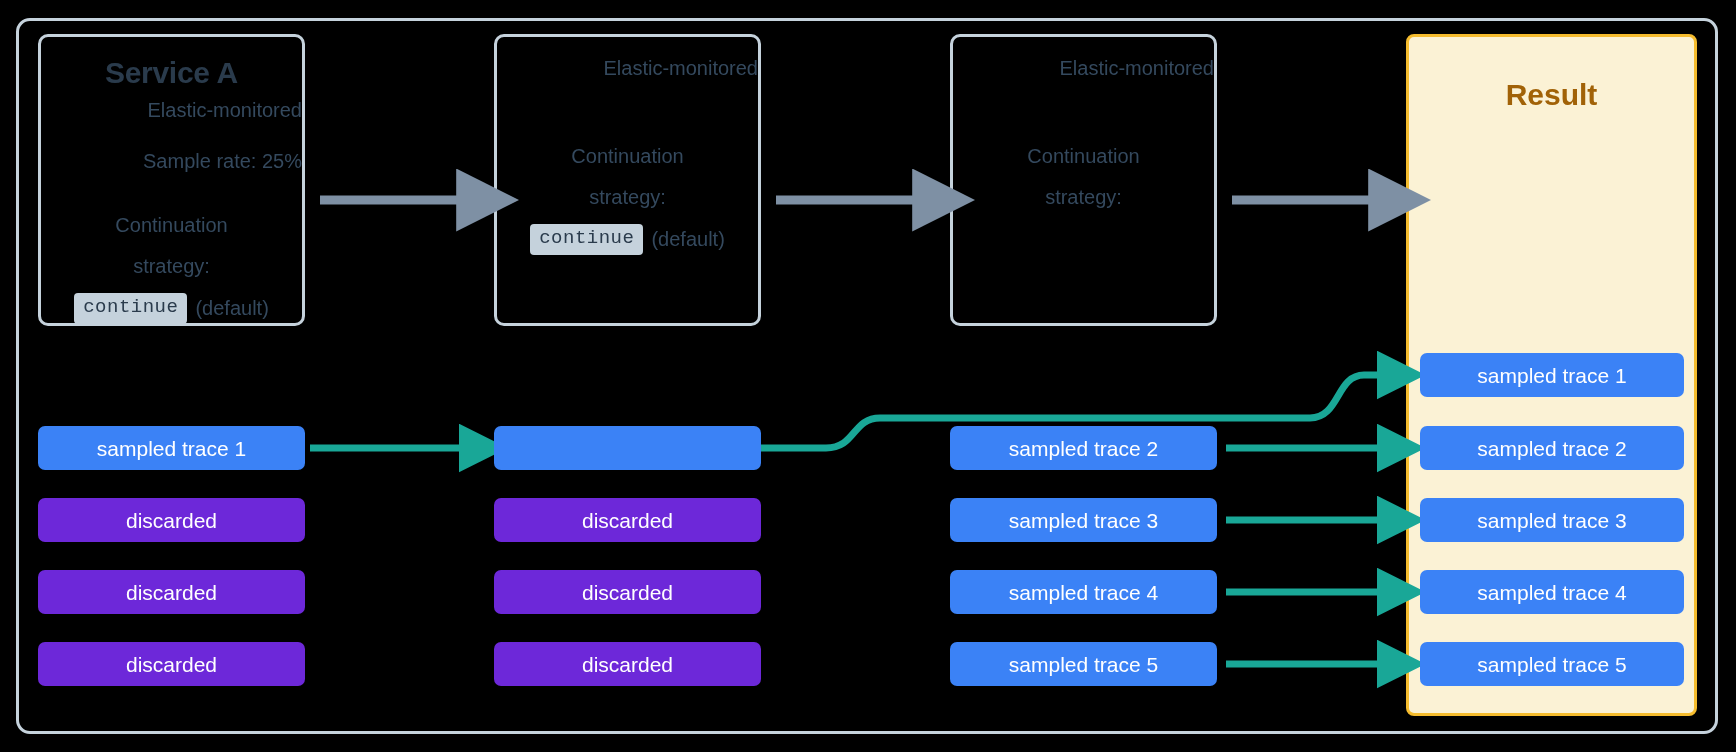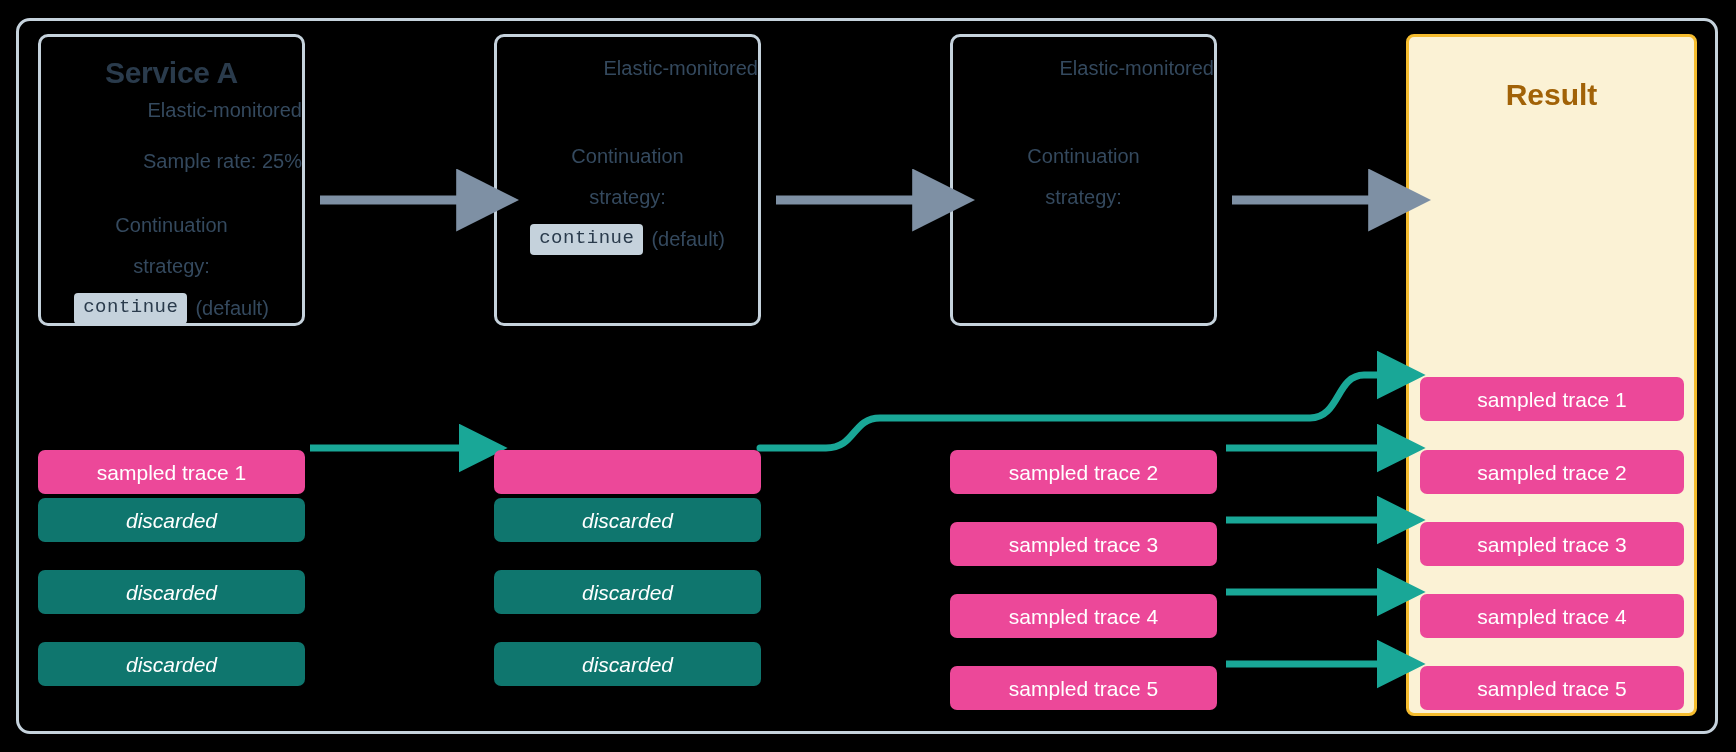--- a/index.html
+++ b/index.html
@@ -115,22 +115,22 @@
     height: 44px;
     border-radius: 7px;
     display: flex;
     align-items: center;
     justify-content: center;
     color: #ffffff;
     font-size: 21px;
     line-height: 1;
     white-space: nowrap;
   }
-  .pill-sampled { background: #ec4899; margin-top: 24px; }
-  .pill-discarded { background: #0f766e; font-style: italic; }
+  .pill-sampled { background: #3b82f6; }
+  .pill-discarded { background: #6d28d9; }
 
   
   #overlay {
     position: absolute;
     left: 0;
     top: 0;
     width: 1736px;
     height: 752px;
     pointer-events: none;
   }

